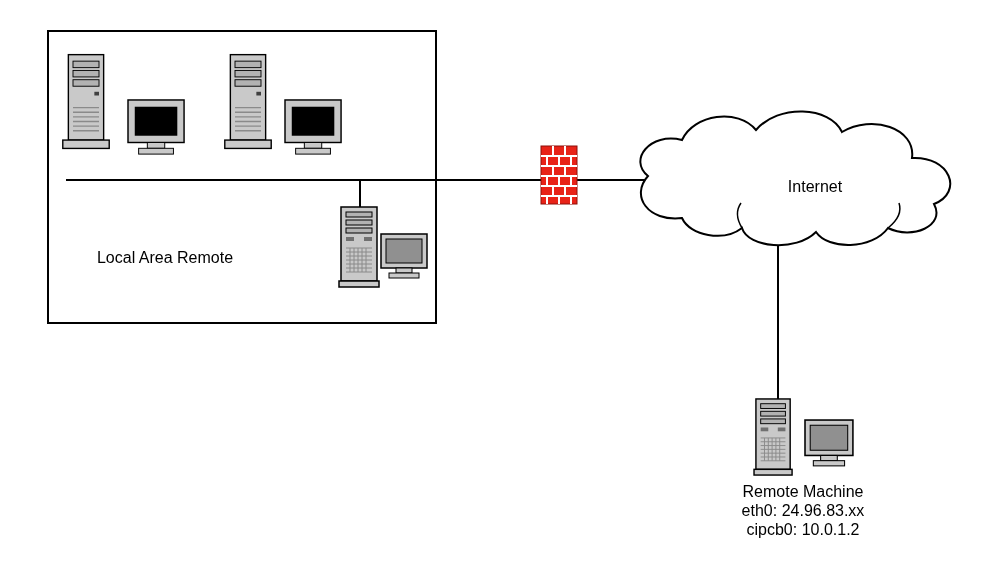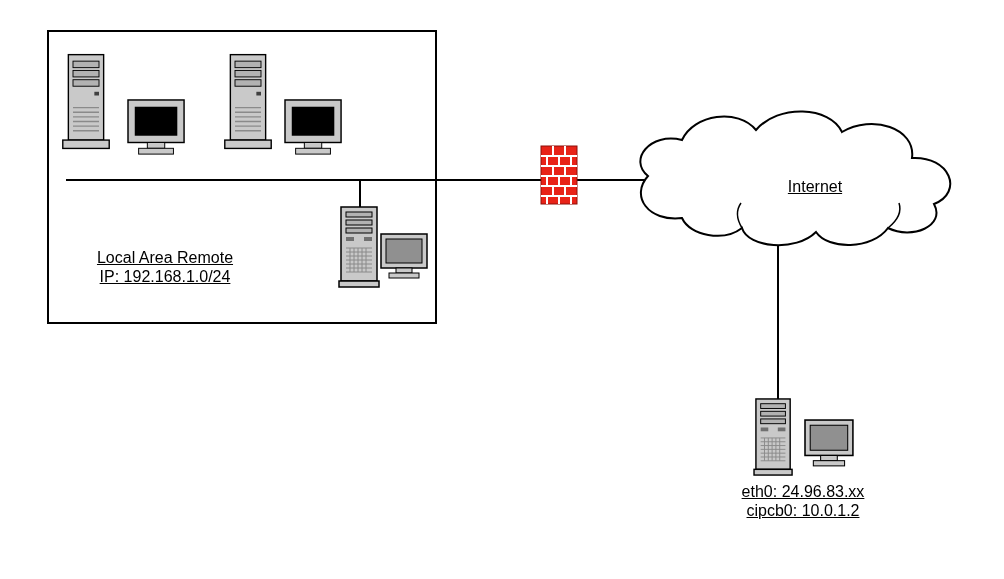--- a/index.html
+++ b/index.html
@@ -19,21 +19,21 @@
     text-align: center;
     white-space: nowrap;
   }
   .lan-box {
     border: 2px solid #000000;
     background: transparent;
   }
   svg { display: block; }
   .z1 { z-index: 1; }
   .z2 { z-index: 2; }
-  .z3 { z-index: 3; text-decoration: underline; }
+  .z3 { z-index: 3; }
 </style>
 </head>
 <body>
 
 <div class="canvas">
 
   <svg width="0" height="0" style="position:absolute" aria-hidden="true">
     <defs>
       <symbol id="sym-tower" viewBox="0 0 56 104">
         <rect x="9" y="1" width="38" height="92" fill="#c9c9c9" stroke="#000" stroke-width="1.5"></rect>
@@ -116,38 +116,38 @@
 
   <svg class="abs z2" style="left:338px; top:206px" width="44" height="82">
     <use href="#sym-minitower" xlink:href="#sym-minitower"></use>
   </svg>
   <svg class="abs z2" style="left:380px; top:233px" width="50" height="48">
     <use href="#sym-minimonitor" xlink:href="#sym-minimonitor"></use>
   </svg>
 
   <div class="abs z3 label" style="left:50px; top:248px; width:230px;">
     <div>Local Area Remote</div>
-    <div>IP: 192.168.1.0/24</div>
   </div>
 
   <svg class="abs z2" style="left:540px; top:145px" width="38" height="60">
     <use href="#sym-firewall" xlink:href="#sym-firewall"></use>
   </svg>
 
   <svg class="abs z2" style="left:620px; top:100px" width="370" height="170">
     <use href="#sym-cloud" xlink:href="#sym-cloud"></use>
   </svg>
   <div class="abs z3 label" style="left:740px; top:177px; width:150px;">
     <div>Internet</div>
   </div>
 
   <svg class="abs z2" style="left:748px; top:398px" width="52" height="78">
     <use href="#sym-minitower" xlink:href="#sym-minitower"></use>
   </svg>
   <svg class="abs z2" style="left:802px; top:419px" width="56" height="50">
     <use href="#sym-minimonitor" xlink:href="#sym-minimonitor"></use>
   </svg>
   <div class="abs z3 label" style="left:703px; top:482px; width:200px;">
+    <div>Remote Machine</div>
     <div>eth0: 24.96.83.xx</div>
     <div>cipcb0: 10.0.1.2</div>
   </div>
 
 </div>
 
 </body></html>

